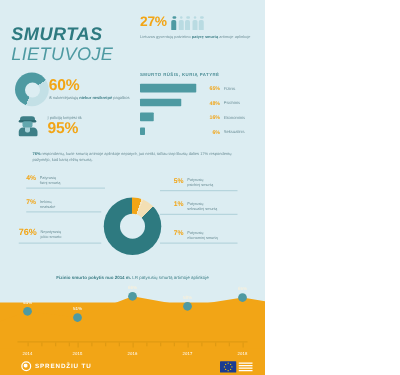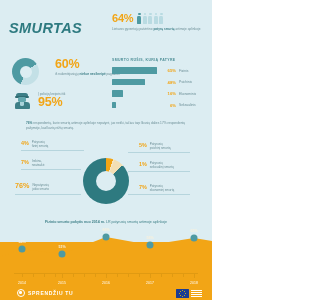--- a/index.html
+++ b/index.html
@@ -100,22 +100,22 @@
     margin-top: 2.5px;
     letter-spacing: 0.05px;
   }
   .caption-sm b { color: #3d7f87; }
 
   
   .block60 {
     position: absolute;
     left: 12px; top: 58px;
     display: flex;
-    align-items: flex-start;
-    gap: 16px;
+    align-items: center;
+    gap: 0;
   }
   .ring60 {
     width: 27px; height: 27px;
     border-radius: 50%;
     background:
       conic-gradient(from 200deg, #4e9aa2 0 60%, #c3e0e6 60% 100%);
     position: relative;
   }
   .ring60::after {
     content: "";
@@ -441,25 +441,26 @@
   }
 </style>
 </head>
 <body>
 
 <div class="poster">
 
   <div class="header">
     <div class="title-block">
       <div class="title-line1">SMURTAS</div>
+      <div class="title-line2">LIETUVOJE</div>
     </div>
 
     <div class="stat19">
       <div class="stat19-row">
-        <span class="pct-orange">64%</span>
+        <span class="pct-orange">27%</span>
         <span class="people">
           <span class="person on">
               <i class="head"></i>
               <i class="body"></i>
             </span>
           <span class="person off">
               <i class="head"></i>
               <i class="body"></i>
             </span>
           <span class="person off">

